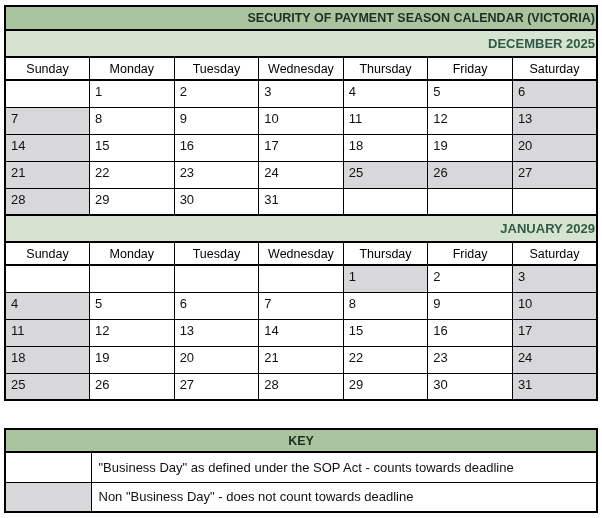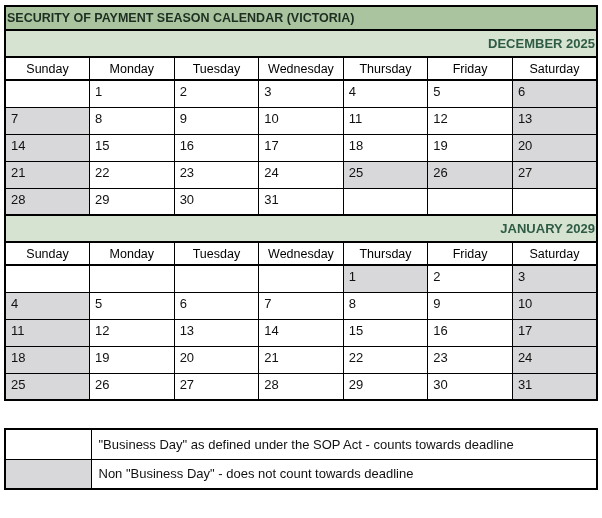--- a/index.html
+++ b/index.html
@@ -38,21 +38,21 @@
     box-sizing: border-box;
     overflow: hidden;
     white-space: nowrap;
   }
   .cal-title {
     height: 24px;
     background: #a9c49e;
     color: #1e2f22;
     font-weight: 700;
     font-size: 12.5px;
-    text-align: left;
+    text-align: right;
     vertical-align: middle;
     border-bottom-width: 2px;
   }
   .month-header {
     height: 27px;
     background: #d7e3d1;
     color: #2e5b45;
     font-weight: 700;
     font-size: 13px;
     text-align: right;
@@ -243,20 +243,23 @@
         </tr>
       </tbody>
   </table>
 
   <table id="key-table">
     <colgroup>
       <col style="width:86px">
         <col>
     </colgroup>
     <tbody id="key-body">
+      <tr>
+        <td colspan="2" class="key-title">KEY</td>
+      </tr>
     <tr>
           <td class="key-swatch"></td>
           <td class="key-label">"Business Day" as defined under the SOP Act - counts towards deadline</td>
         </tr>
         <tr>
           <td class="key-swatch non-business"></td>
           <td class="key-label">Non "Business Day" - does not count towards deadline</td>
         </tr>
       </tbody>
   </table>

